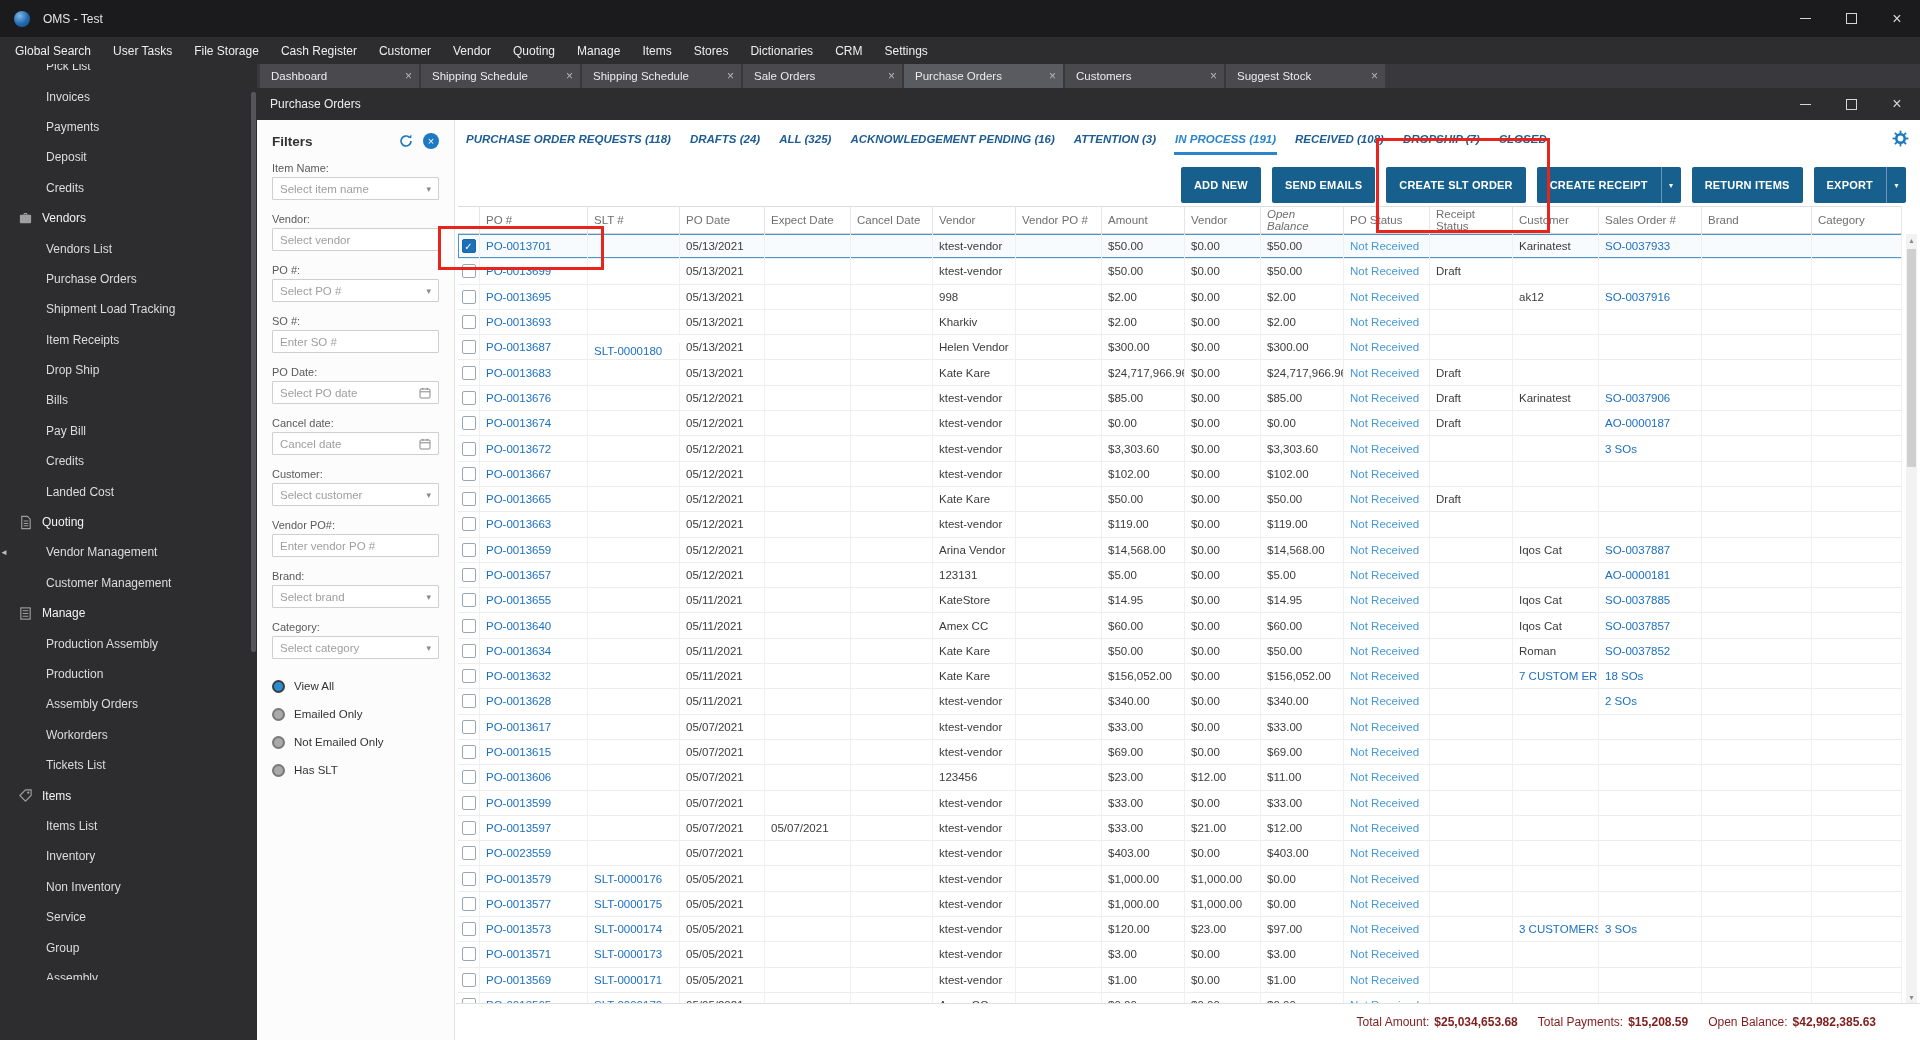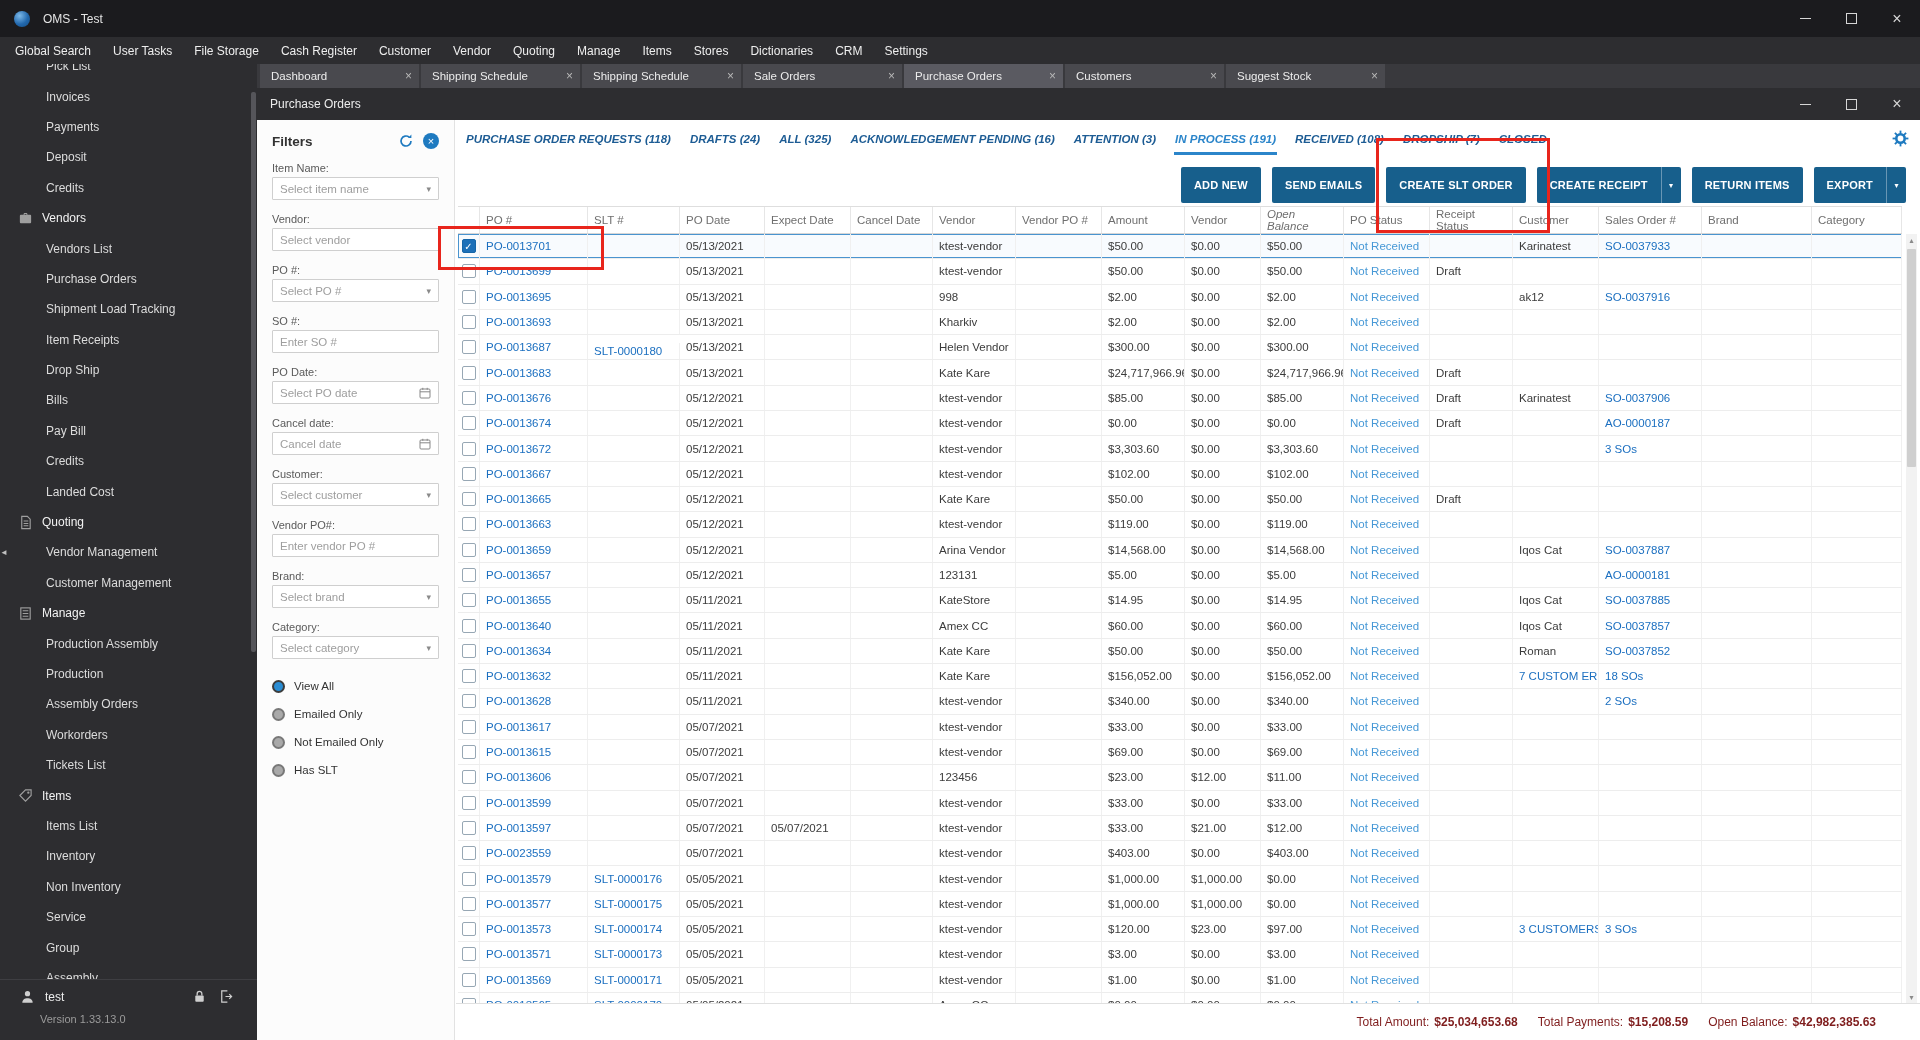--- a/index.html
+++ b/index.html
@@ -245,46 +245,20 @@
           <span class="side-label">Group</span>
         </div>
         <div class="side-item">
           <span class="side-label">Assembly</span>
         </div>
       </div>
     </div>
   <div class="side-scrollbar">
       <div class="side-thumb"></div>
     </div>
-  <div class="side-user">
-    <div class="user-row">
-      <span class="side-icon">
-        <svg width="16" height="16" viewBox="0 0 16 16">
-            <circle cx="8" cy="4.5" r="2.8" fill="#cfcfcf"></circle>
-            <path d="M2.5 14c0-3 2.5-4.6 5.5-4.6s5.5 1.6 5.5 4.6z" fill="#cfcfcf"></path>
-          </svg>
-      </span>
-      <span class="user-name">test</span>
-      <span class="user-right">
-        <span class="side-icon">
-          <svg width="15" height="15" viewBox="0 0 16 16">
-              <rect x="3.5" y="7" width="9" height="6.5" rx="1" fill="#cfcfcf"></rect>
-              <path d="M5.5 7V5a2.5 2.5 0 0 1 5 0v2" fill="none" stroke="#cfcfcf" stroke-width="1.4"></path>
-            </svg>
-        </span>
-        <span class="side-icon">
-          <svg width="15" height="15" viewBox="0 0 16 16">
-              <path d="M10 2H4v12h6" fill="none" stroke="#cfcfcf" stroke-width="1.3"></path>
-              <path d="M8 8h6M12 5.5 14.5 8 12 10.5" fill="none" stroke="#cfcfcf" stroke-width="1.3"></path>
-            </svg>
-        </span>
-      </span>
-    </div>
-    <div class="side-version">Version 1.33.13.0</div>
-  </div>
   <div class="collapse-handle">◄</div>
 </div>
 
 <div class="tabstrip" id="tabstrip">
     <div class="wtab">
     <span class="wtab-label">Dashboard</span>
     <span class="wtab-close">×</span>
   </div>
     <div class="wtab">
     <span class="wtab-label">Shipping Schedule</span>

